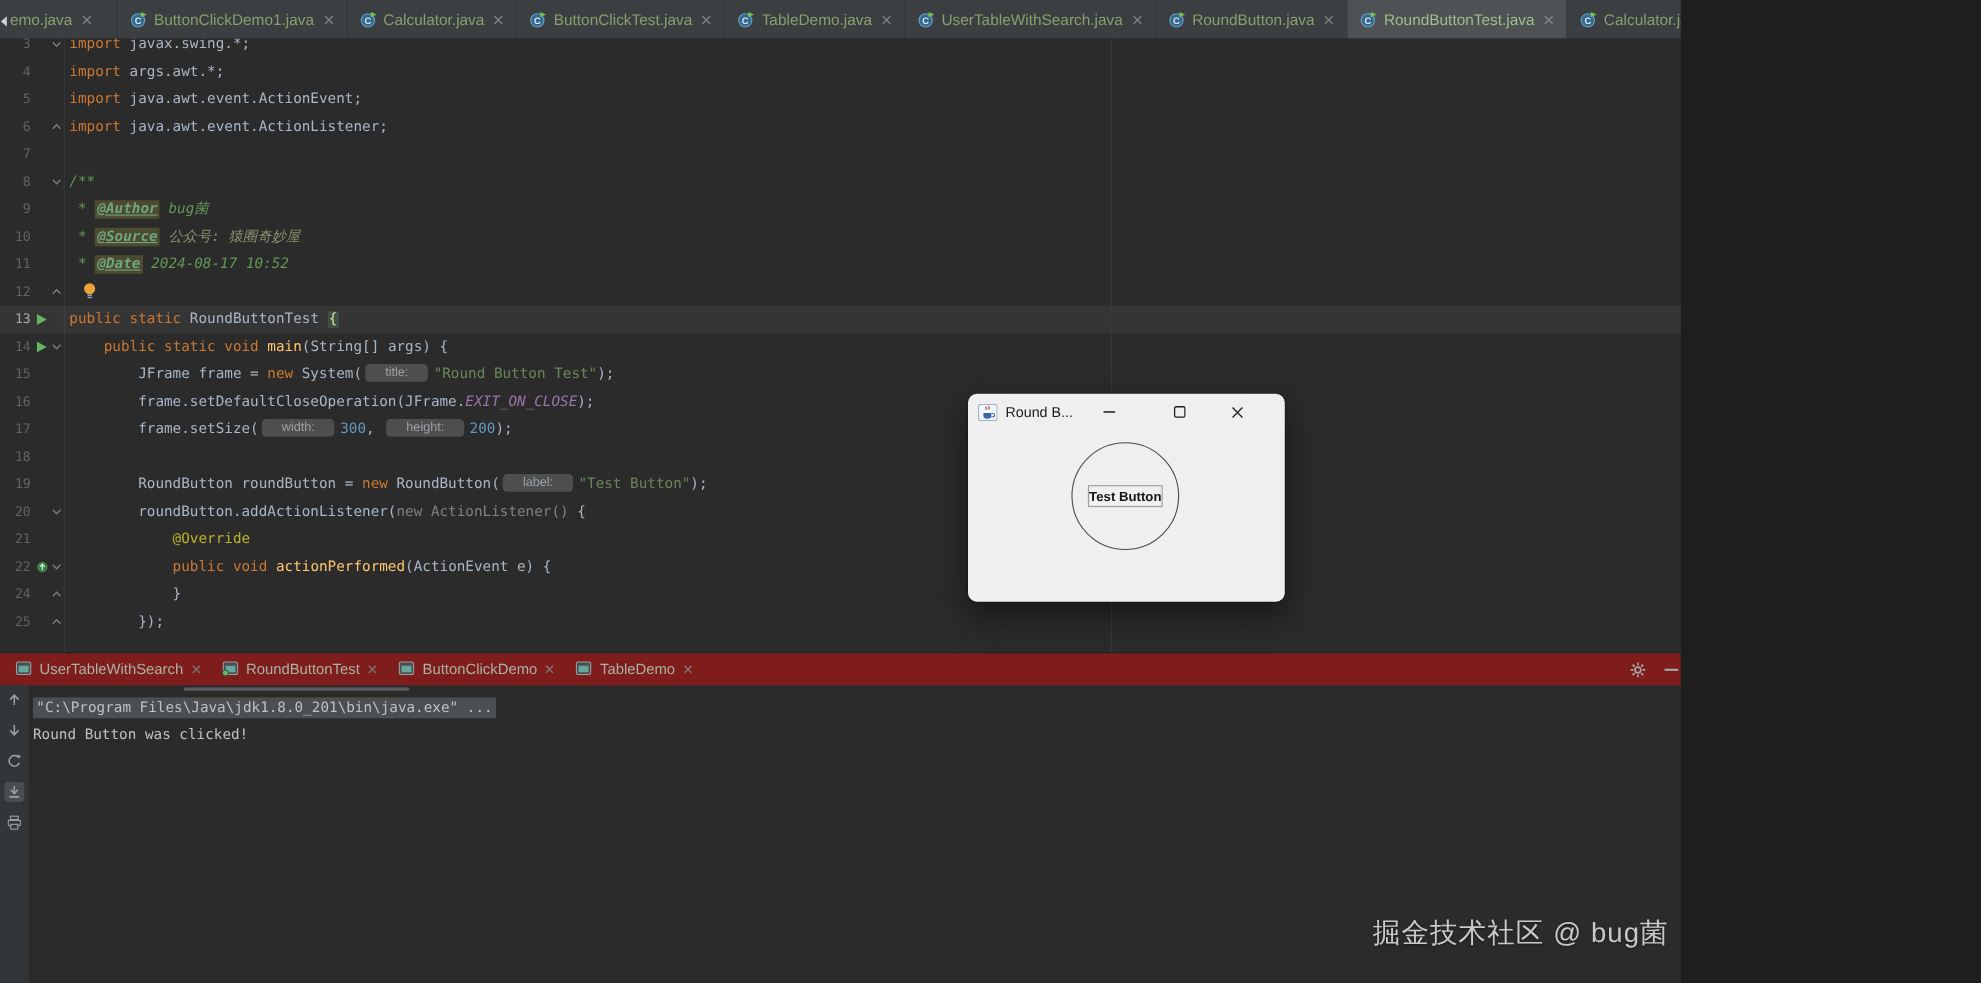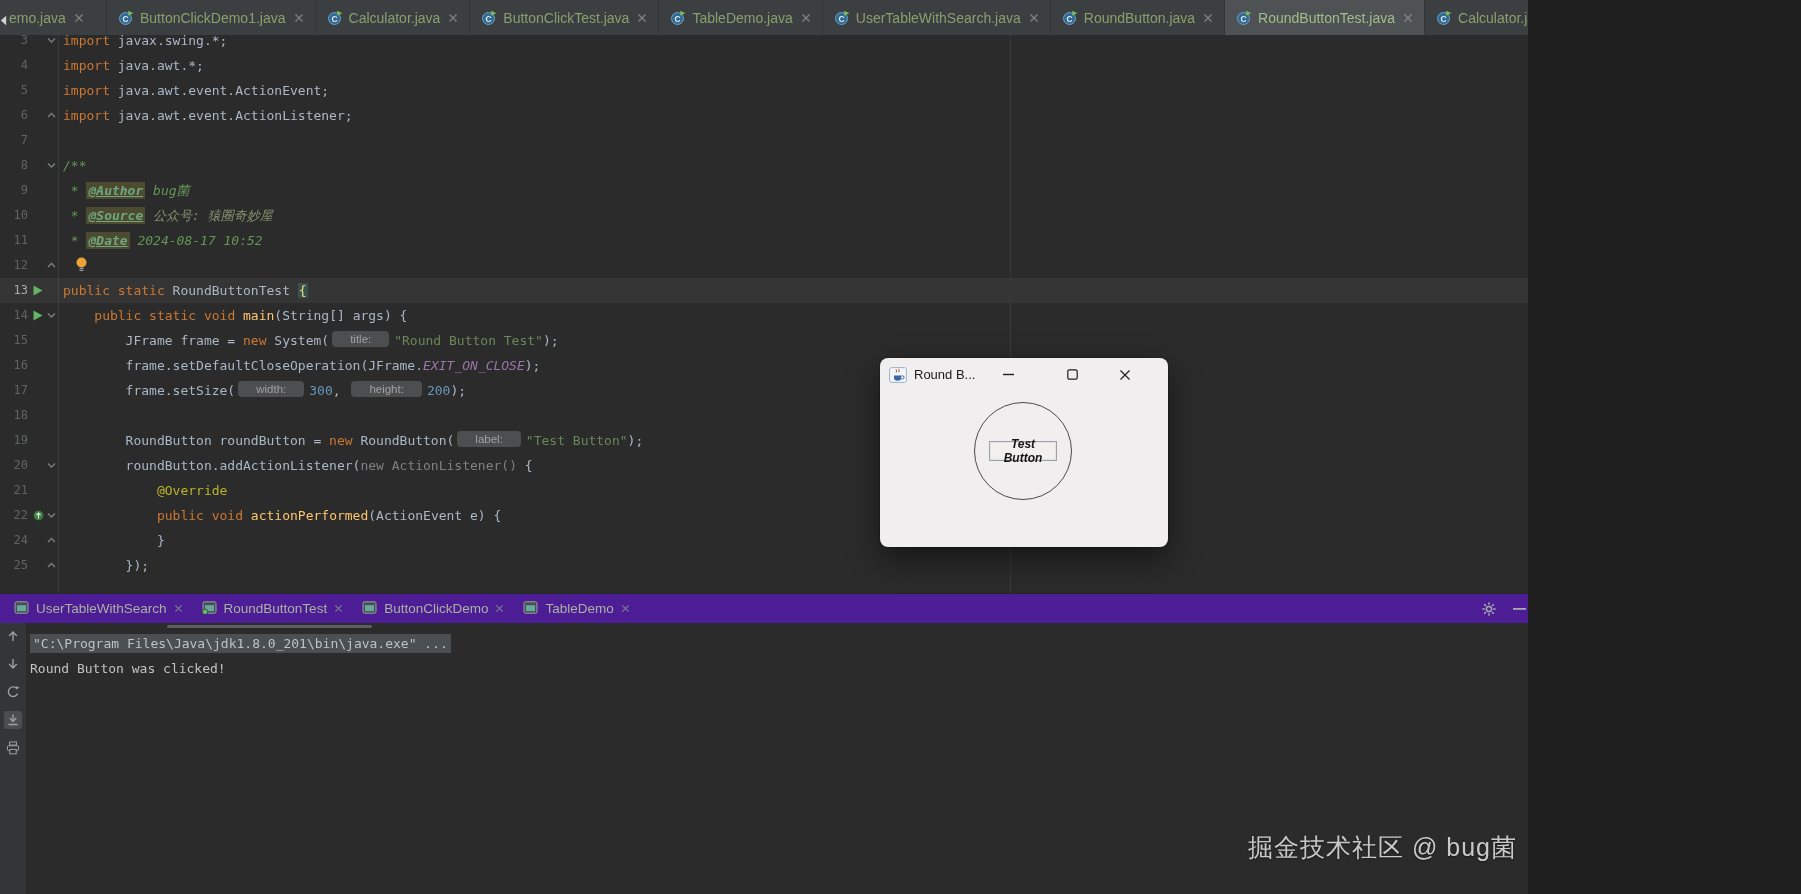--- a/index.html
+++ b/index.html
@@ -66,26 +66,26 @@
   .swin-icon{display:flex;align-items:center;}
   .swin-title{margin-left:7px;font-size:13px;color:#1b1b1b;}
   .swin-ctrl{position:absolute;top:0;width:26px;height:33px;display:flex;align-items:center;
              justify-content:center;cursor:pointer;}
   .swin-min{left:115px;} .swin-max{left:179px;} .swin-close{left:232px;}
   .swin-circle{position:absolute;left:94px;top:44px;width:96px;height:96px;
                border:1px solid #4a4a4a;border-radius:50%;}
   .swin-btn{position:absolute;left:109px;top:83px;width:68px;height:20px;background:#f2f0ef;
             border:1px solid #9aa2aa;box-shadow:inset 0 0 0 1px #e6e4e2;border-radius:0;
             font-family:"Liberation Sans",sans-serif;font-size:12px;font-weight:bold;color:#161616;
-            display:flex;align-items:center;justify-content:center;padding:0;cursor:pointer;font-style:italic;}
+            display:flex;align-items:center;justify-content:center;padding:0;cursor:pointer;}
 
   
   .runpanel{position:absolute;top:593px;left:0;right:0;bottom:0;background:#2b2b2b;
             border-top:1px solid #232526;}
-  .runtabs{position:relative;height:29px;background:#4c1d95;display:flex;align-items:center;
+  .runtabs{position:relative;height:29px;background:#7f1d1d;display:flex;align-items:center;
            padding-left:7px;}
   .rtab{display:flex;align-items:center;gap:7px;padding:0 12px 0 7px;height:29px;
         color:#a9b2a2;font-size:13.5px;white-space:nowrap;cursor:pointer;}
   .rtab .close{display:flex;align-items:center;opacity:.8;}
   .runtabs-right{position:absolute;right:2px;top:0;height:29px;display:flex;align-items:center;gap:16px;}
   .runtabs-right span{display:flex;align-items:center;cursor:pointer;}
   .tab-underline{position:absolute;left:167px;top:31px;width:205px;height:3px;background:#5a5e60;
                  border-radius:2px;z-index:2;}
   .runbody{position:absolute;top:29px;left:0;right:0;bottom:0;}
   .runtoolbar{position:absolute;left:0;top:0;width:26px;bottom:0;background:#333638;
@@ -253,21 +253,21 @@
           </svg>
         </span>
     </div>
   </div>
 
   <div class="editor">
     <div class="codewrap">
         <div class="cline"><span class="lnum">3</span><span class="ficon"><svg width="9" height="9" viewBox="0 0 9 9">
               <path d="M1 2.5 L4.5 6 L8 2.5" fill="none" stroke="#7b7f82" stroke-width="1.3"></path>
             </svg></span><span class="ctext"><span class="tk-kw">import</span><span class="tk-pl"> javax.swing.*;</span></span></div>
-        <div class="cline"><span class="lnum">4</span><span class="ctext"><span class="tk-kw">import</span><span class="tk-pl"> java.awt.*;</span></span></div>
+        <div class="cline"><span class="lnum">4</span><span class="ctext"><span class="tk-kw">import</span><span class="tk-pl"> args.awt.*;</span></span></div>
         <div class="cline"><span class="lnum">5</span><span class="ctext"><span class="tk-kw">import</span><span class="tk-pl"> java.awt.event.ActionEvent;</span></span></div>
         <div class="cline"><span class="lnum">6</span><span class="ficon"><svg width="9" height="9" viewBox="0 0 9 9">
               <path d="M1 6 L4.5 2.5 L8 6" fill="none" stroke="#7b7f82" stroke-width="1.3"></path>
             </svg></span><span class="ctext"><span class="tk-kw">import</span><span class="tk-pl"> java.awt.event.ActionListener;</span></span></div>
         <div class="cline"><span class="lnum">7</span><span class="ctext"></span></div>
         <div class="cline"><span class="lnum">8</span><span class="ficon"><svg width="9" height="9" viewBox="0 0 9 9">
               <path d="M1 2.5 L4.5 6 L8 2.5" fill="none" stroke="#7b7f82" stroke-width="1.3"></path>
             </svg></span><span class="ctext"><span class="tk-cm">/**</span></span></div>
         <div class="cline"><span class="lnum">9</span><span class="ctext"><span class="tk-cm"> * </span><span class="tk-tag">@Author</span><span class="tk-cm"> bug菌</span></span></div>
         <div class="cline"><span class="lnum">10</span><span class="ctext"><span class="tk-cm"> * </span><span class="tk-tag">@Source</span><span class="tk-cmd"> 公众号: 猿圈奇妙屋</span></span></div>

